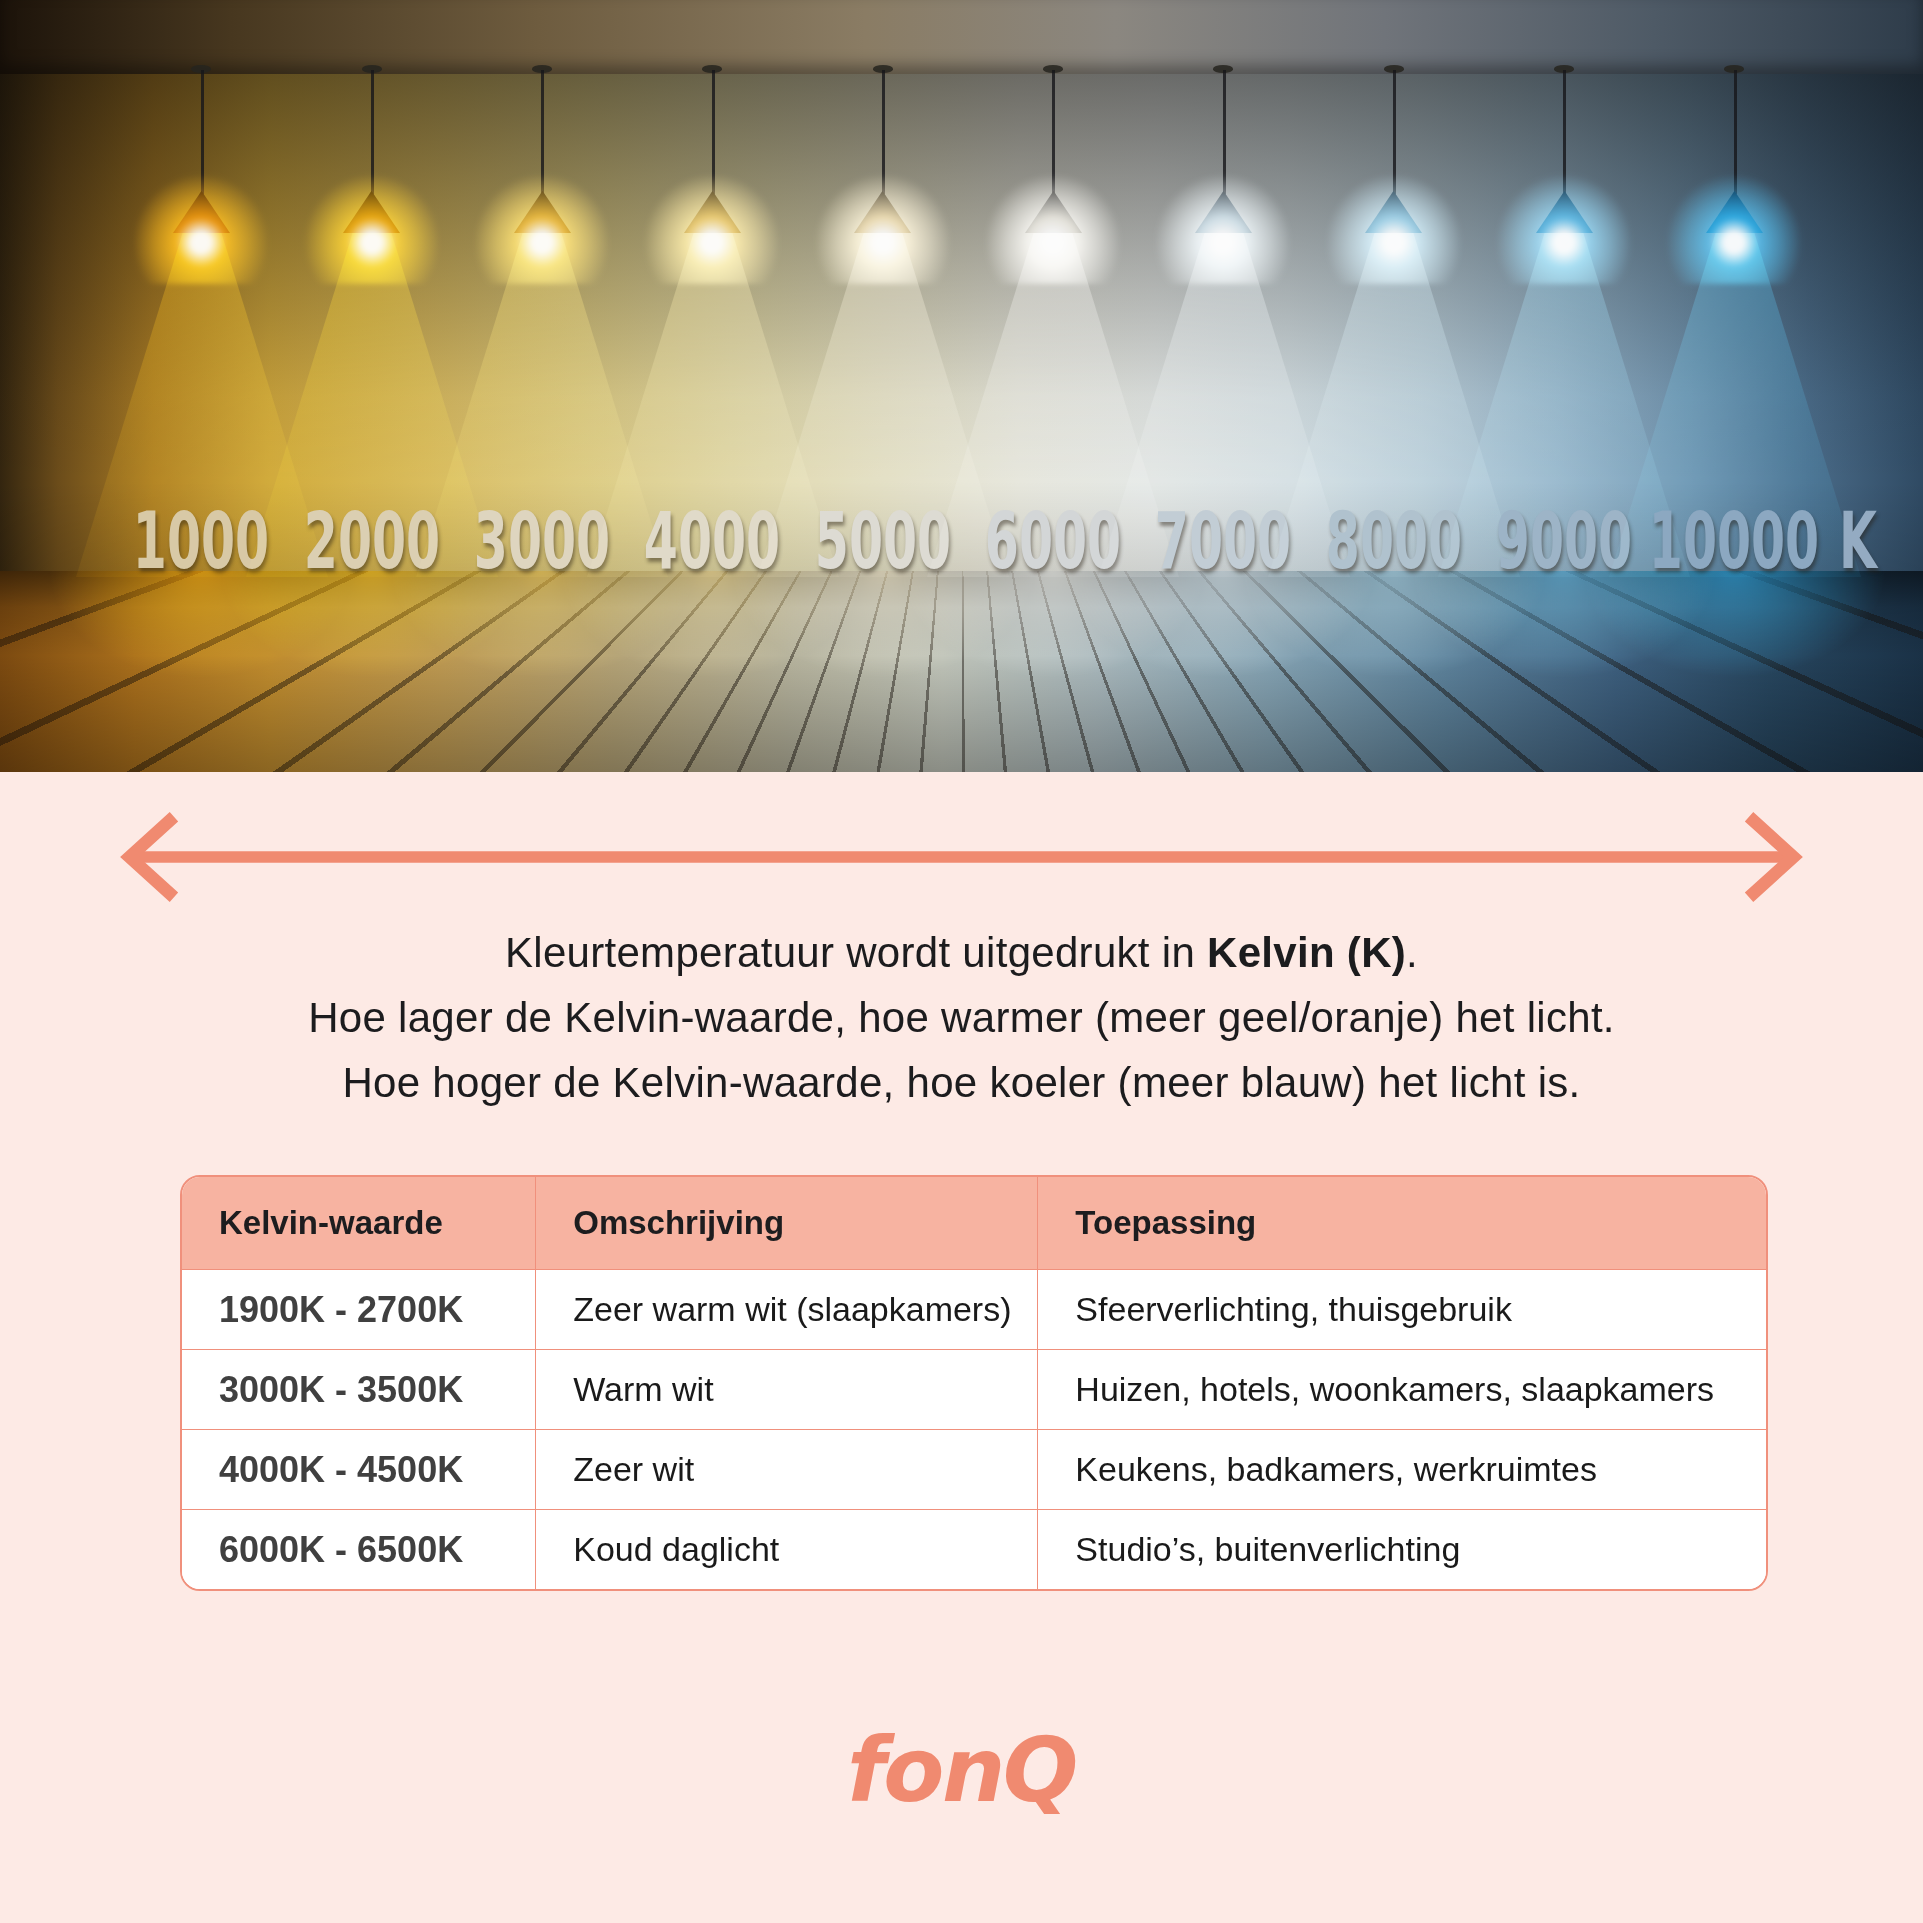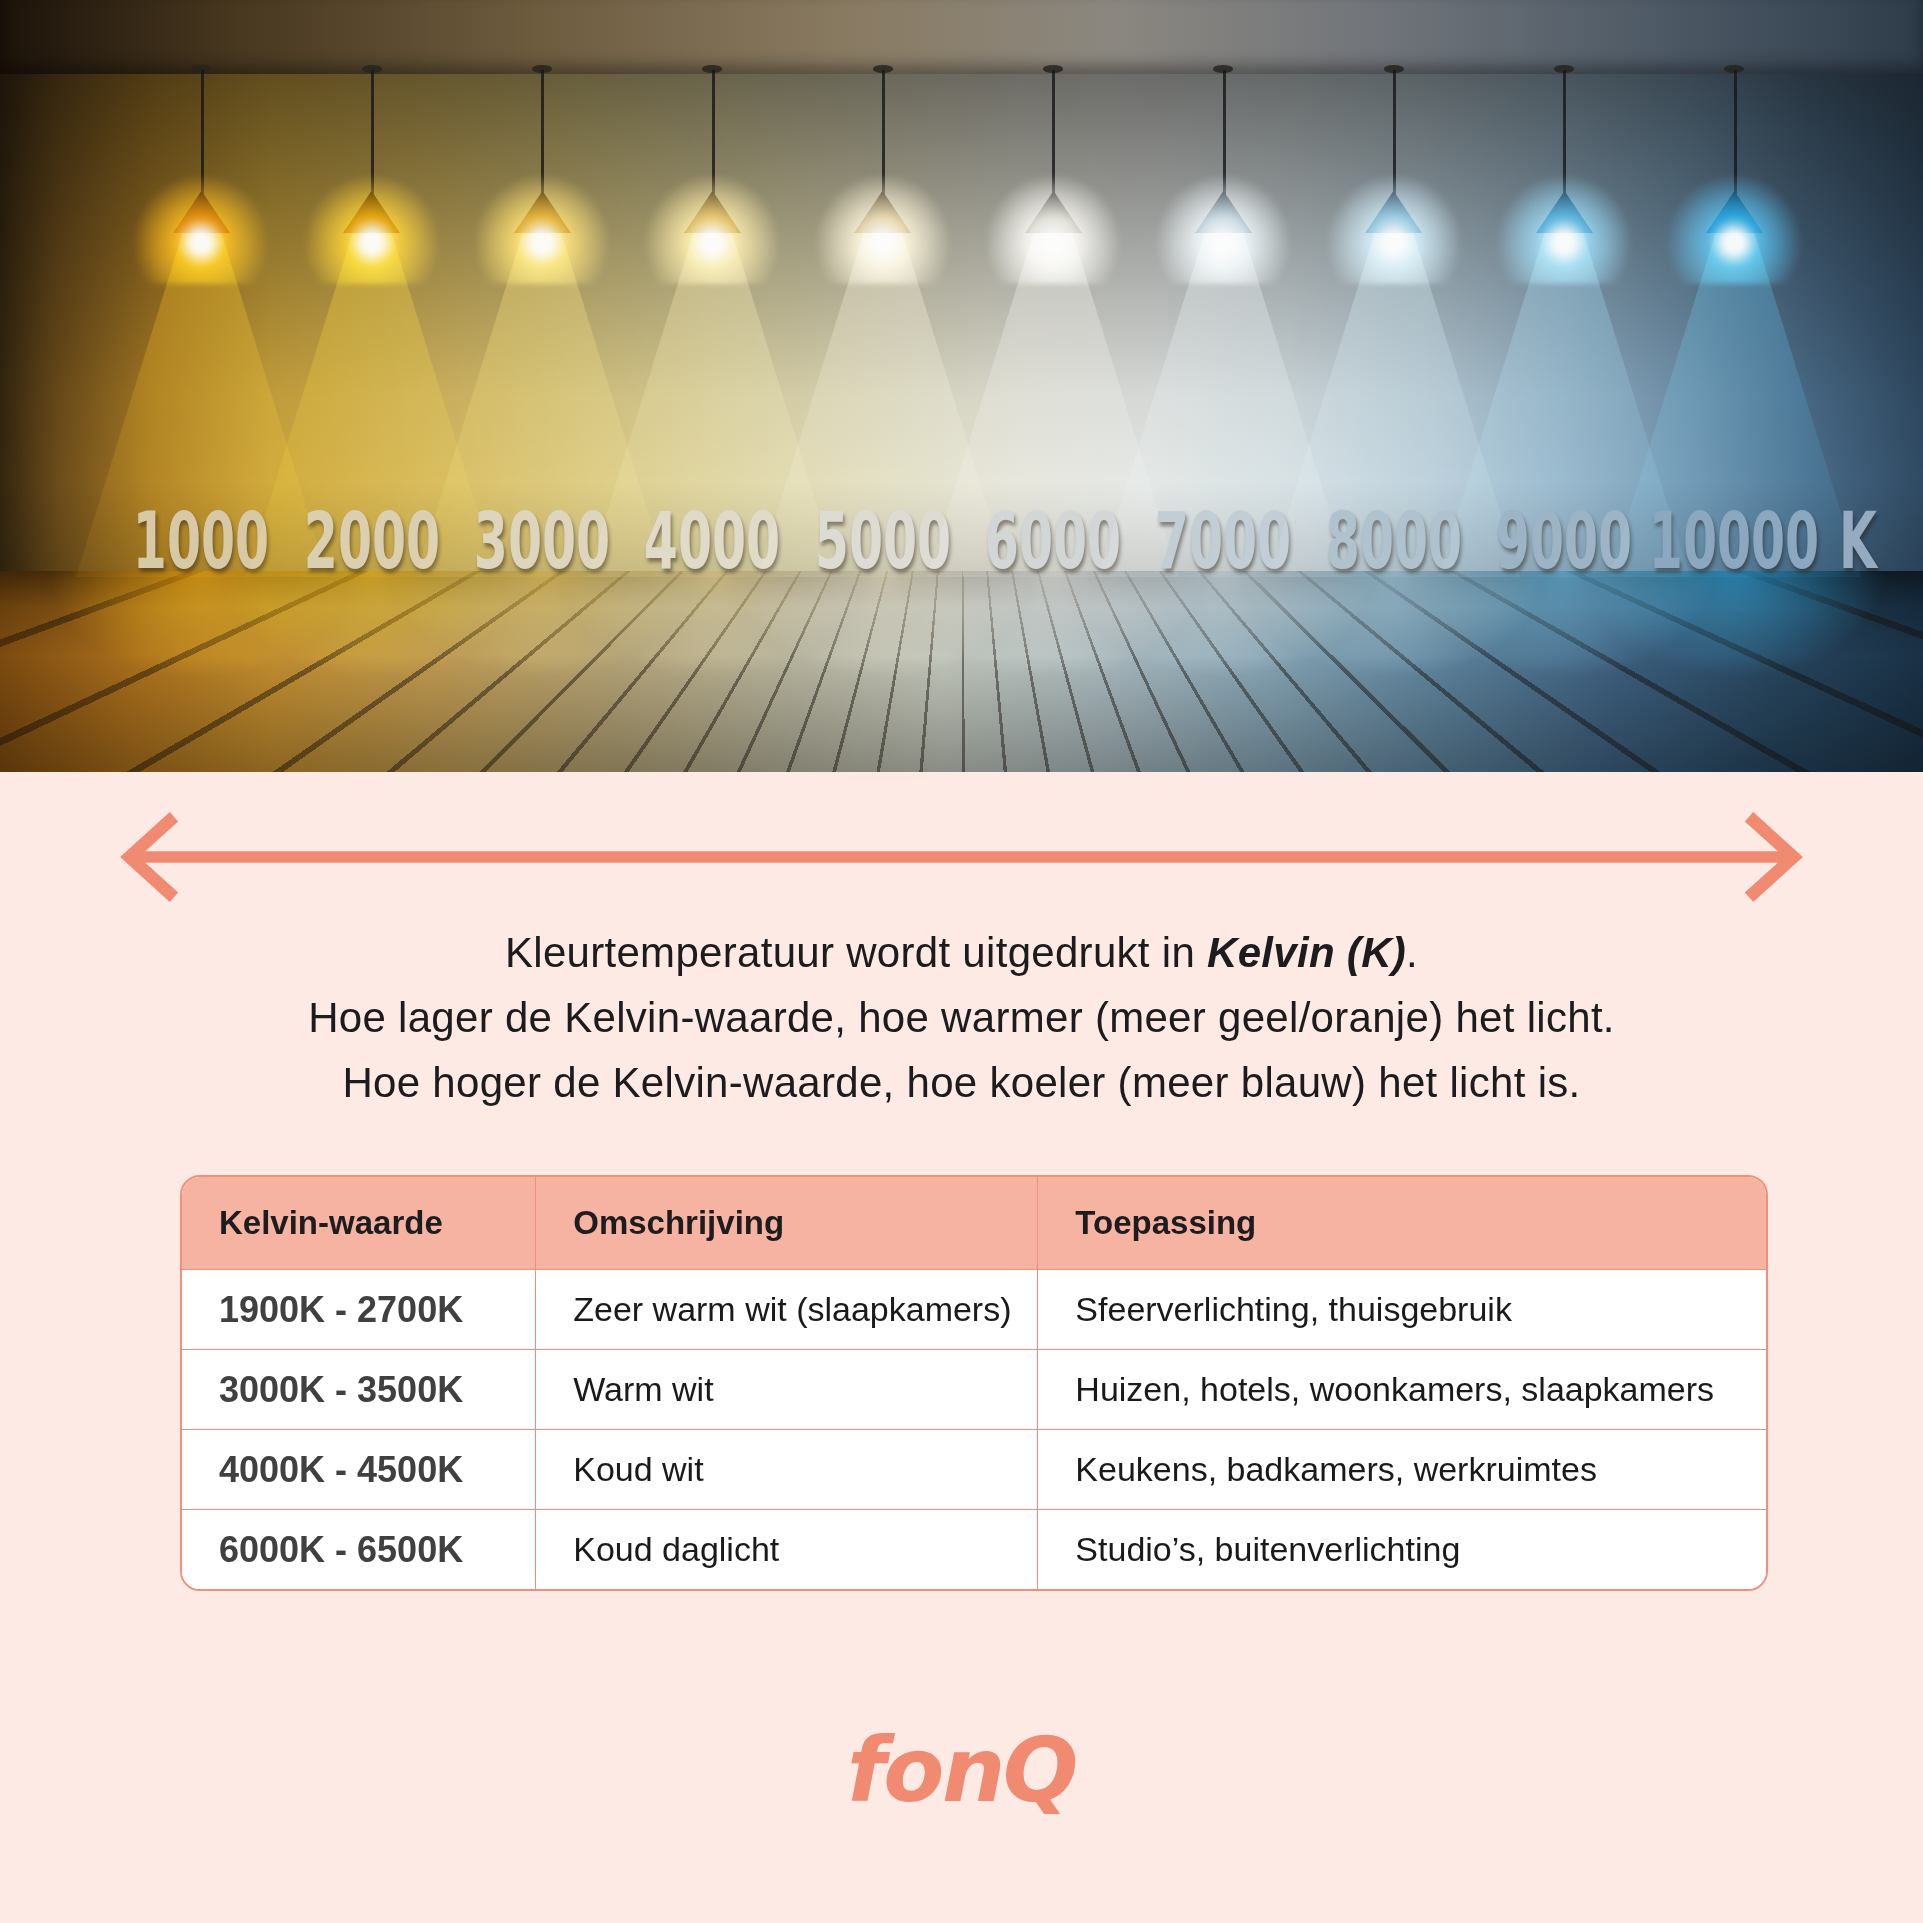--- a/index.html
+++ b/index.html
@@ -41,21 +41,21 @@
     text-shadow:2.5px 4.2px 5px rgba(35,26,16,.45);
     white-space:nowrap;
   }
   
   .arrow-wrap{position:absolute;left:0;top:802px;width:100%;height:109px;display:flex;justify-content:center;align-items:center;}
   
   .intro{
     position:absolute;left:0;top:920px;width:100%;
     text-align:center;font-size:42px;line-height:65px;letter-spacing:0.3px;color:#1c1c1e;
   }
-  .intro b{font-weight:bold;font-style:italic;}
+  .intro b{font-weight:bold;}
   
   .table-wrap{position:absolute;left:180px;top:1175px;width:1588px;}
   table.k-table{
     width:100%;border-collapse:separate;border-spacing:0;background:#fff;
     border:2.5px solid var(--table-border,#f0907c);border-radius:20px;overflow:hidden;
   }
   .k-table th{
     background:var(--table-header-bg,#f7b3a1);
     height:92px;text-align:left;padding:0 8.4px 0 37px;
     font-size:33px;font-weight:bold;color:#1d1d1f;
@@ -192,21 +192,21 @@
         <td>Zeer warm wit (slaapkamers)</td>
         <td>Sfeerverlichting, thuisgebruik</td>
       </tr>
       <tr>
         <td>3000K - 3500K</td>
         <td>Warm wit</td>
         <td>Huizen, hotels, woonkamers, slaapkamers</td>
       </tr>
       <tr>
         <td>4000K - 4500K</td>
-        <td>Koud wit</td>
+        <td>Zeer wit</td>
         <td>Keukens, badkamers, werkruimtes</td>
       </tr>
       <tr>
         <td>6000K - 6500K</td>
         <td>Koud daglicht</td>
         <td>Studio’s, buitenverlichting</td>
       </tr>
     </tbody>
   </table>
 </div>

